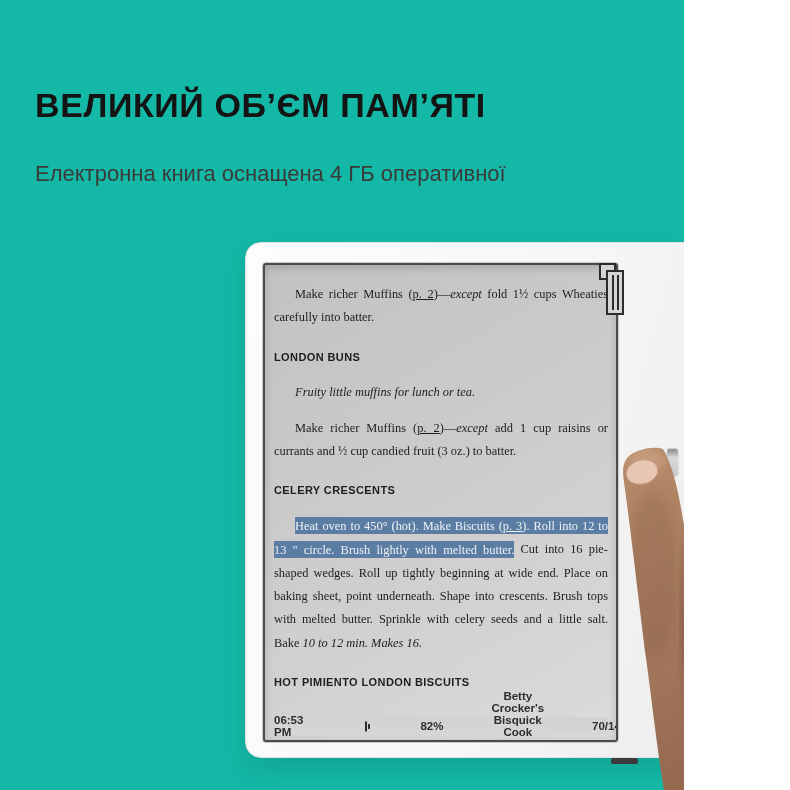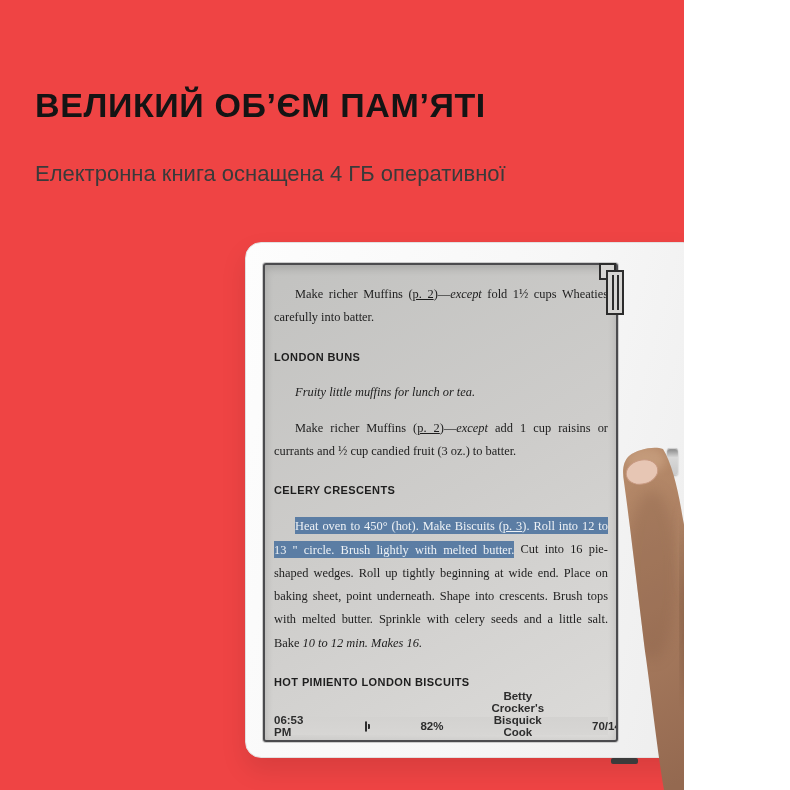--- a/index.html
+++ b/index.html
@@ -1,16 +1,16 @@
 <!DOCTYPE html>
 <html><head>
 <meta charset="utf-8">
 <style>
   html,body{margin:0;padding:0;}
-  .canvas{position:relative;width:684px;height:790px;background:#ef4444;overflow:hidden;
+  .canvas{position:relative;width:684px;height:790px;background:#14b8a6;overflow:hidden;
           font-family:"Liberation Sans",sans-serif;}
 
   
   .promo-title{position:absolute;left:35px;top:86px;font-size:34px;font-weight:800;
                letter-spacing:.6px;color:#141414;}
   .promo-subtitle{position:absolute;left:35px;top:156px;font-size:22px;line-height:35px;color:#3a3a3a;}
 
   
   .device{position:absolute;left:245px;top:242px;width:452px;height:514px;border-radius:16px;
           background:linear-gradient(105deg,#fdfdfd,#f7f7f7 55%,#ededed);

